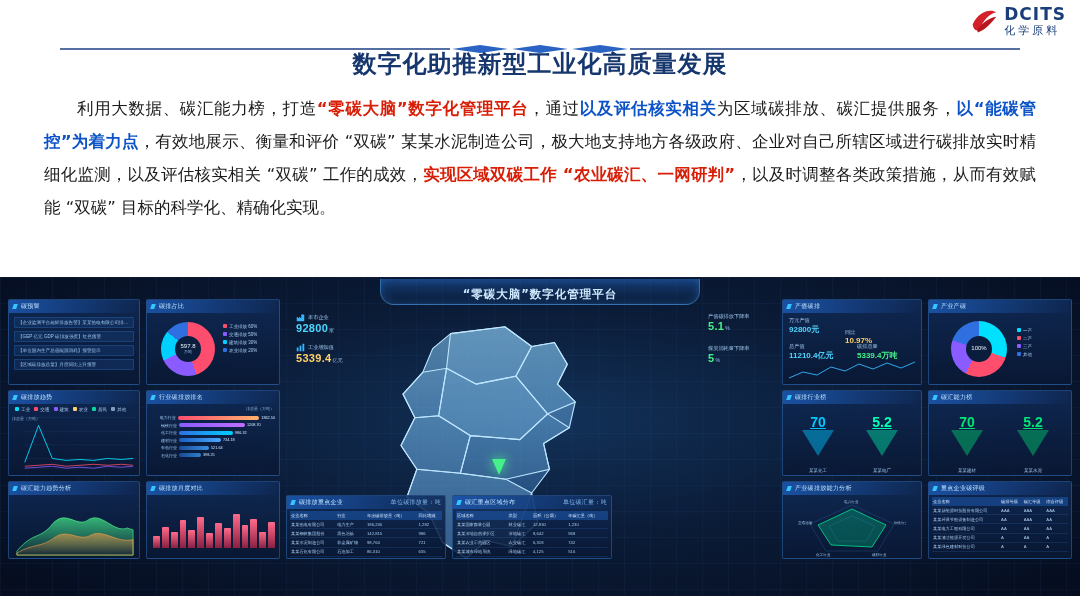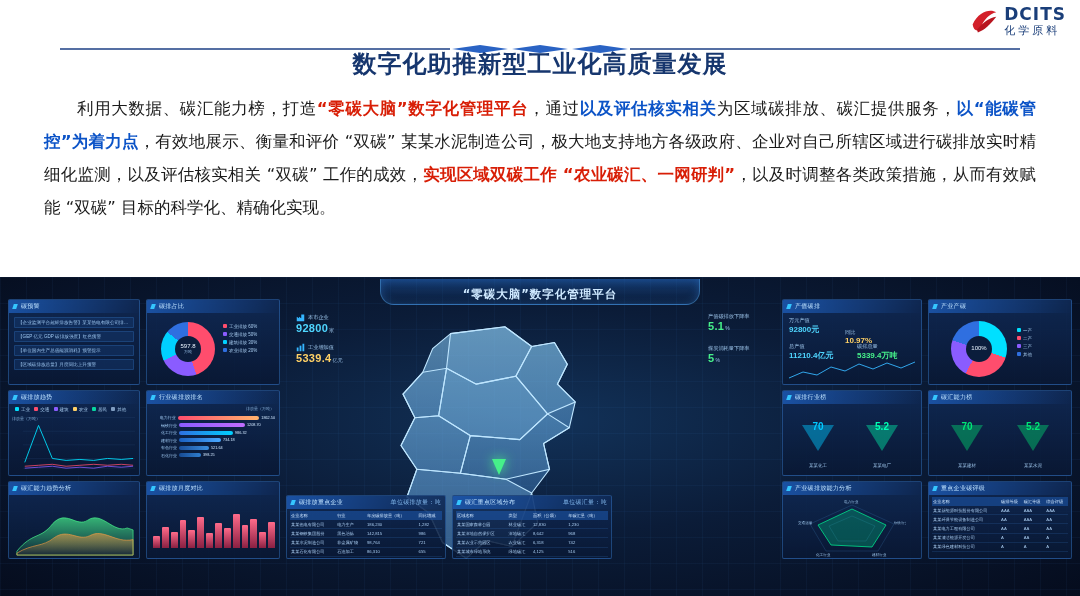--- a/index.html
+++ b/index.html
@@ -175,22 +175,22 @@
   .axis-lbl { position: absolute; font-size: 4px; color: #7fa7cf; }
 
   .cone { position: absolute; text-align: center; }
   .cone .tri {
     width: 0; height: 0;
     margin: 0 auto;
     border-left: 16px solid transparent;
     border-right: 16px solid transparent;
   }
   .cone .num {
-    font-size: 10px; font-weight: bold;
-    position: relative; top: 7px;
+    font-size: 14px; font-weight: bold;
+    position: relative; top: 0; text-decoration: underline;
   }
   .cone .cap { font-size: 4.5px; color: #9cc3e8; margin-top: 12px; }
 
   .table-mini { width: 100%; border-collapse: collapse; font-size: 4.2px; color: #a8cbef; }
   .table-mini th {
     background: rgba(30,90,175,0.55); color: #cfe6ff; font-weight: normal;
     padding: 2px 1px; text-align: left; white-space: nowrap;
   }
   .table-mini td {
     padding: 1.6px 1px; border-bottom: 1px solid rgba(70,150,240,0.15);

